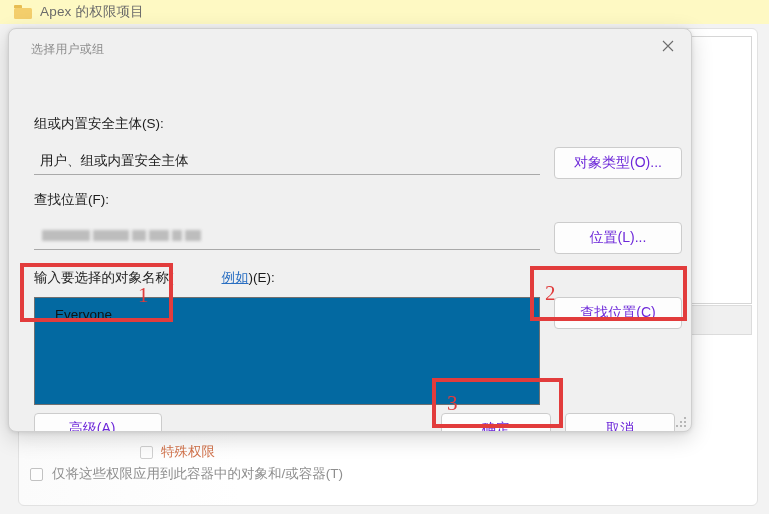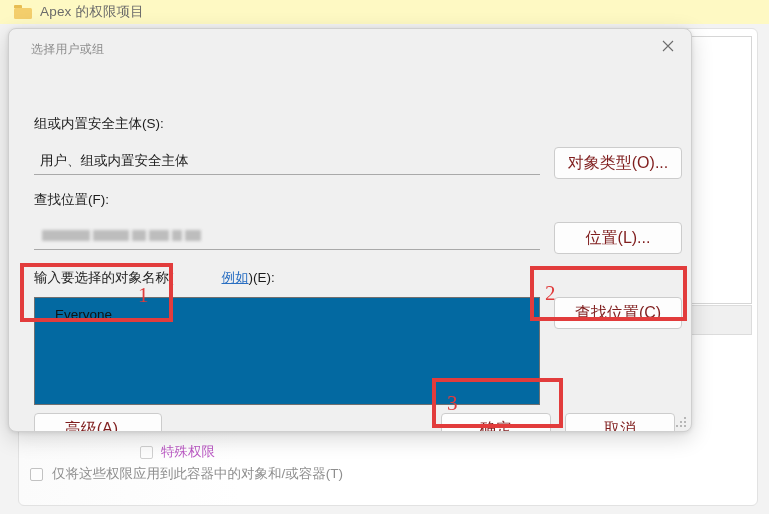--- a/index.html
+++ b/index.html
@@ -104,21 +104,21 @@
     border-left: none;
     box-sizing: border-box;
   }
   .bg-perm-row {
     position: absolute;
     left: 140px;
     top: 443px;
     display: flex;
     align-items: center;
     gap: 8px;
-    color: #a21caf;
+    color: #c2410c;
     font-size: 13.5px;
     opacity: 0.75;
   }
   .bg-checkbox {
     width: 13px;
     height: 13px;
     border: 1px solid #c2c2c2;
     border-radius: 2px;
     background: #fdfdfd;
     box-sizing: border-box;
@@ -224,22 +224,22 @@
   
   .btn {
     position: absolute;
     background: #fdfdfd;
     border: 1px solid #ccccccff;
     border-radius: 4px;
     box-sizing: border-box;
     display: flex;
     align-items: center;
     justify-content: center;
-    font-size: 16px;
-    color: #7f1d1d;
+    font-size: 14px;
+    color: #6d28d9;
     cursor: default;
     white-space: nowrap;
   }
 
   
   .names-box {
     position: absolute;
     left: 25px;
     top: 268px;
     width: 506px;

